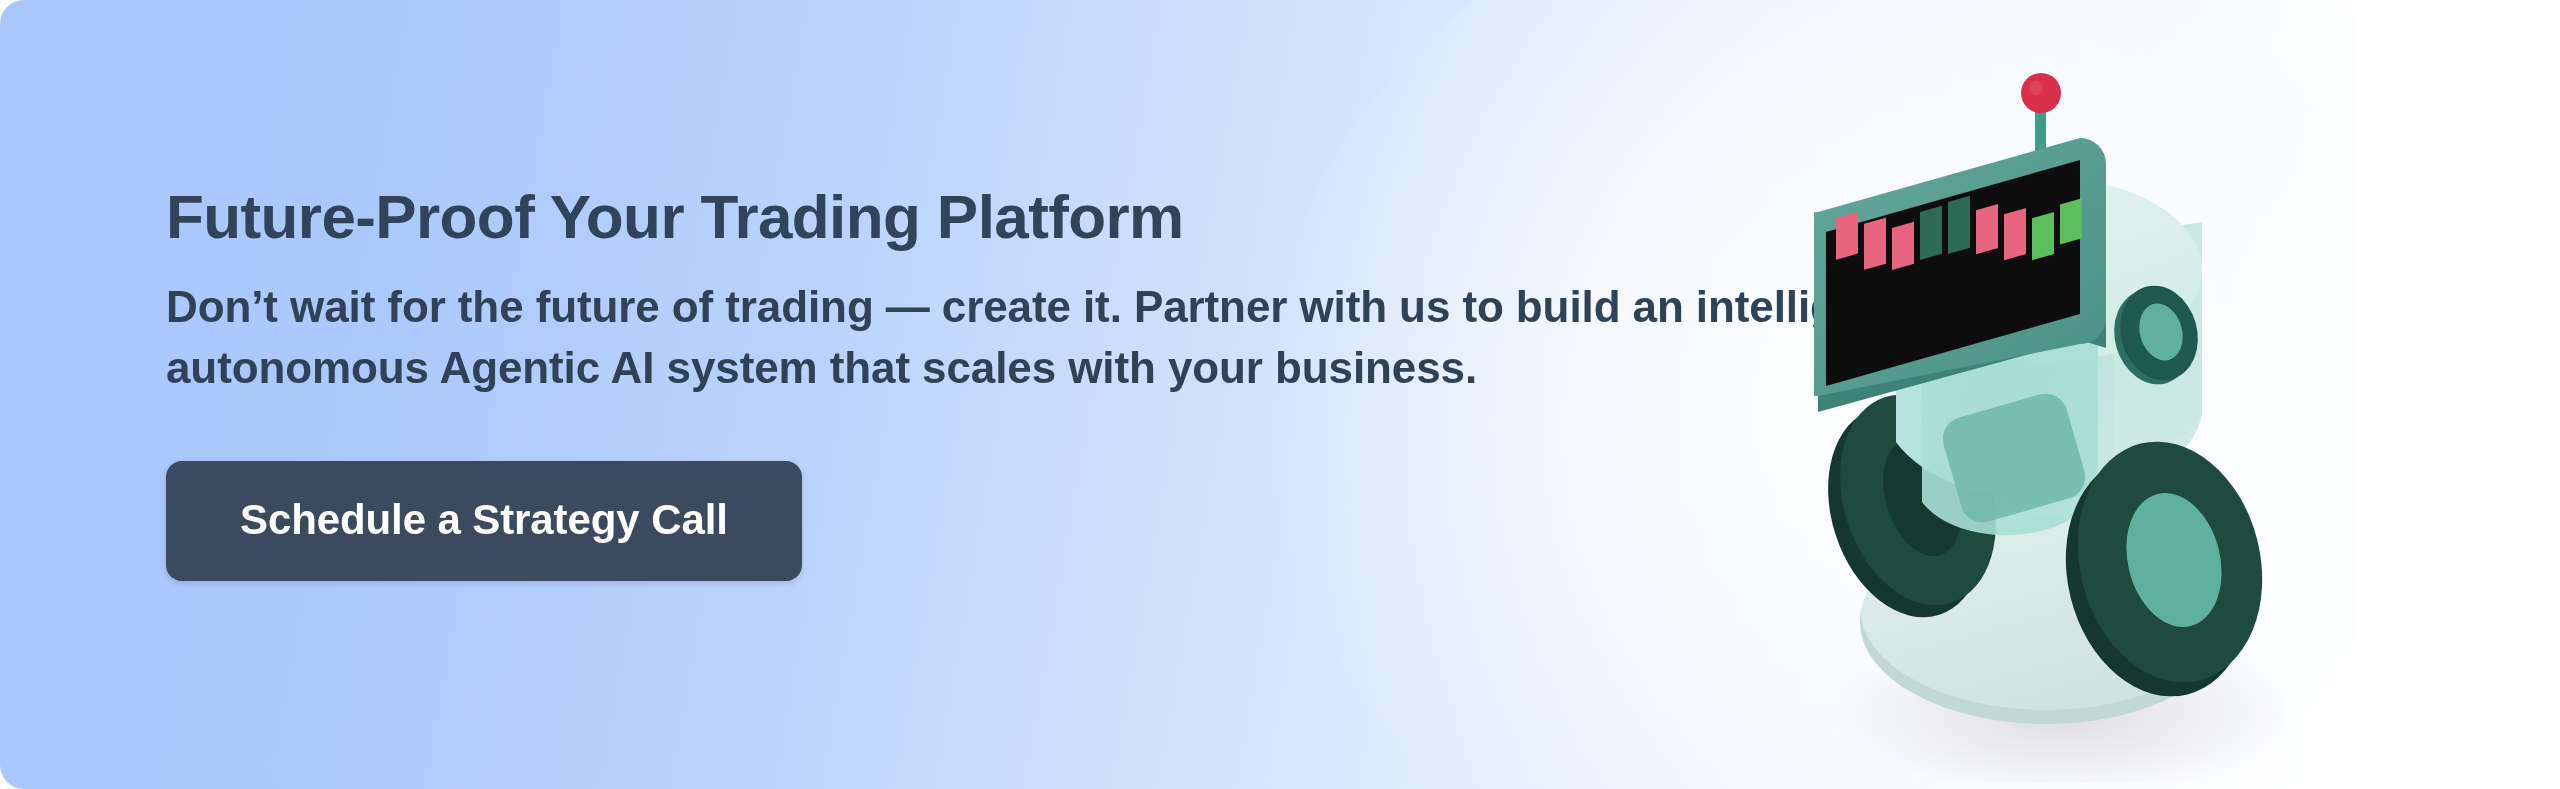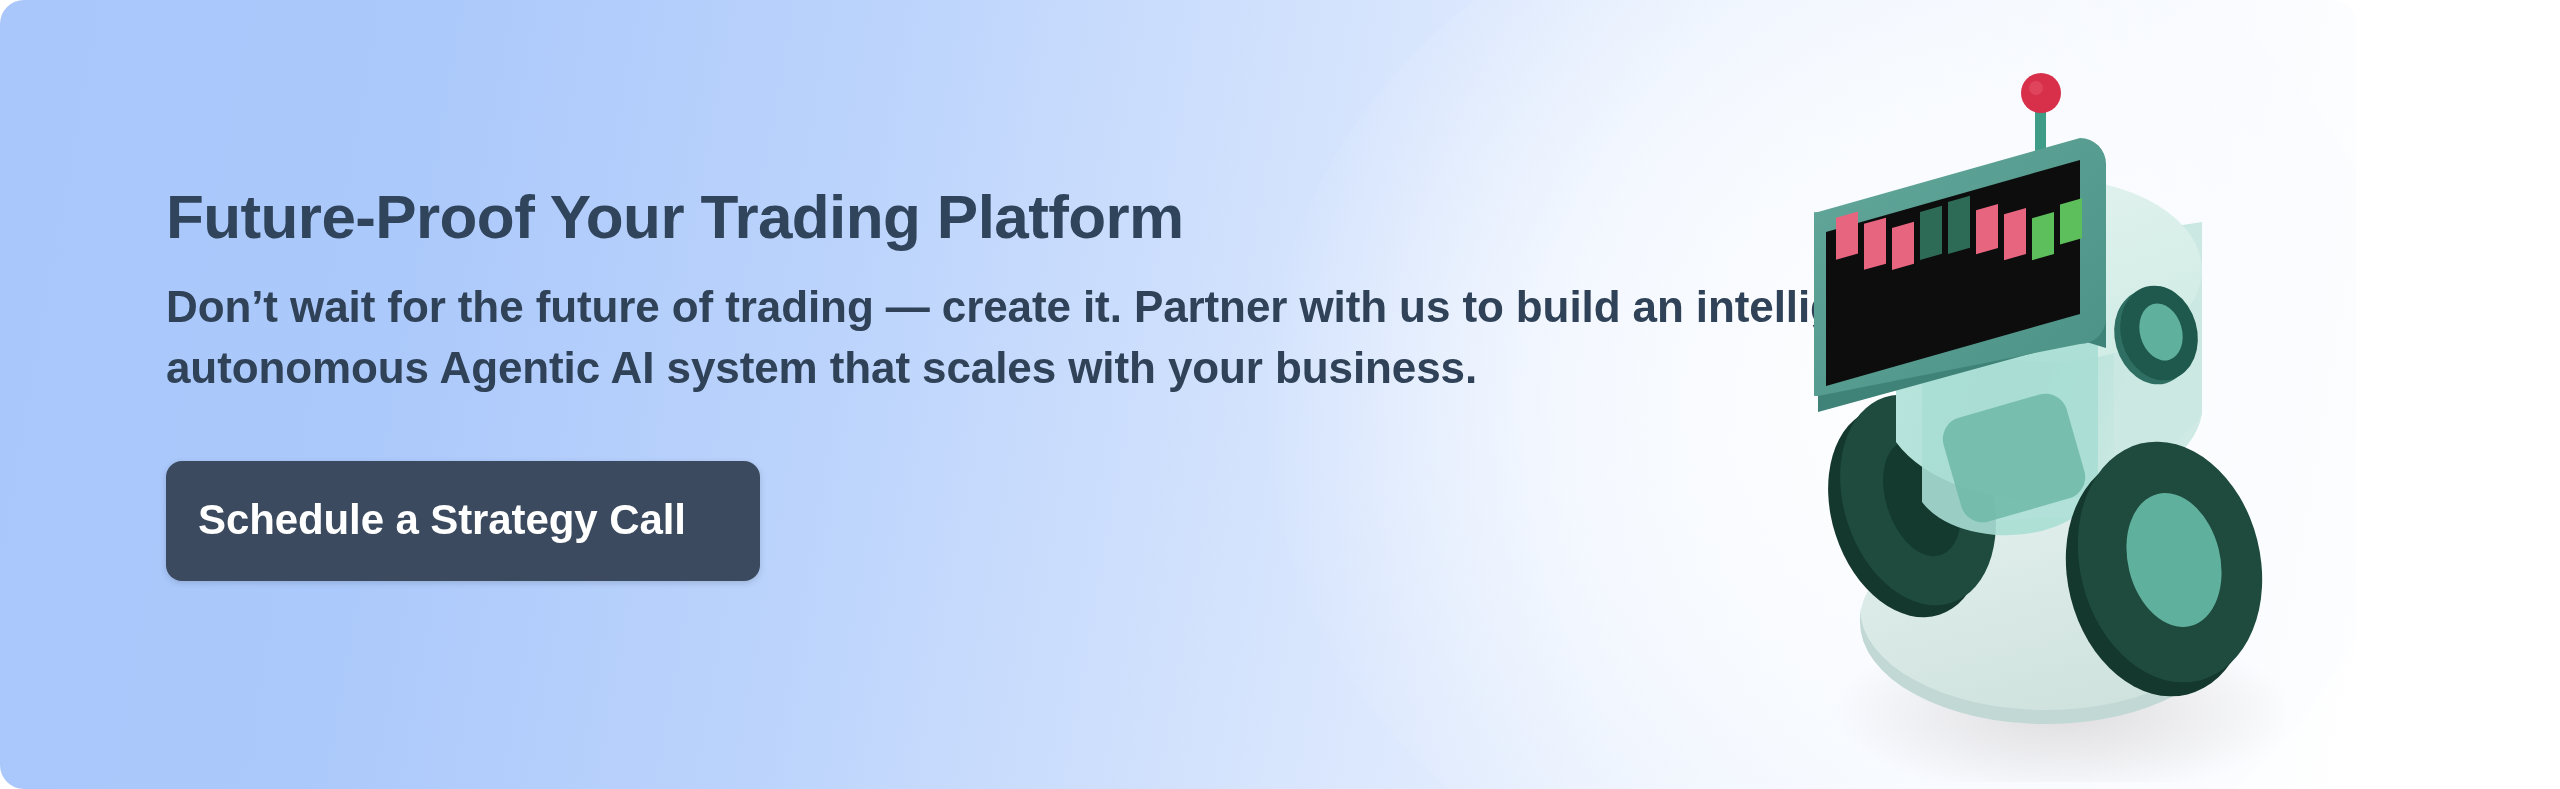--- a/index.html
+++ b/index.html
@@ -73,21 +73,21 @@
     font-weight: 700;
     letter-spacing: -0.1px;
     color: #2f4257;
     max-width: 1790px;
     font-family: "Liberation Sans", sans-serif;
   }
 
   .cta-button {
     display: inline-block;
     margin-top: 62px;
-    padding: 38px 74px 40px 32px;
+    padding: 38px 74px 40px 74px;
     border: none;
     border-radius: 16px;
     background: #3b4a5e;
     color: #ffffff;
     font-size: 42px;
     font-weight: 700;
     letter-spacing: -0.1px;
     line-height: 1;
     cursor: pointer;
     font-family: "Liberation Sans", sans-serif;

